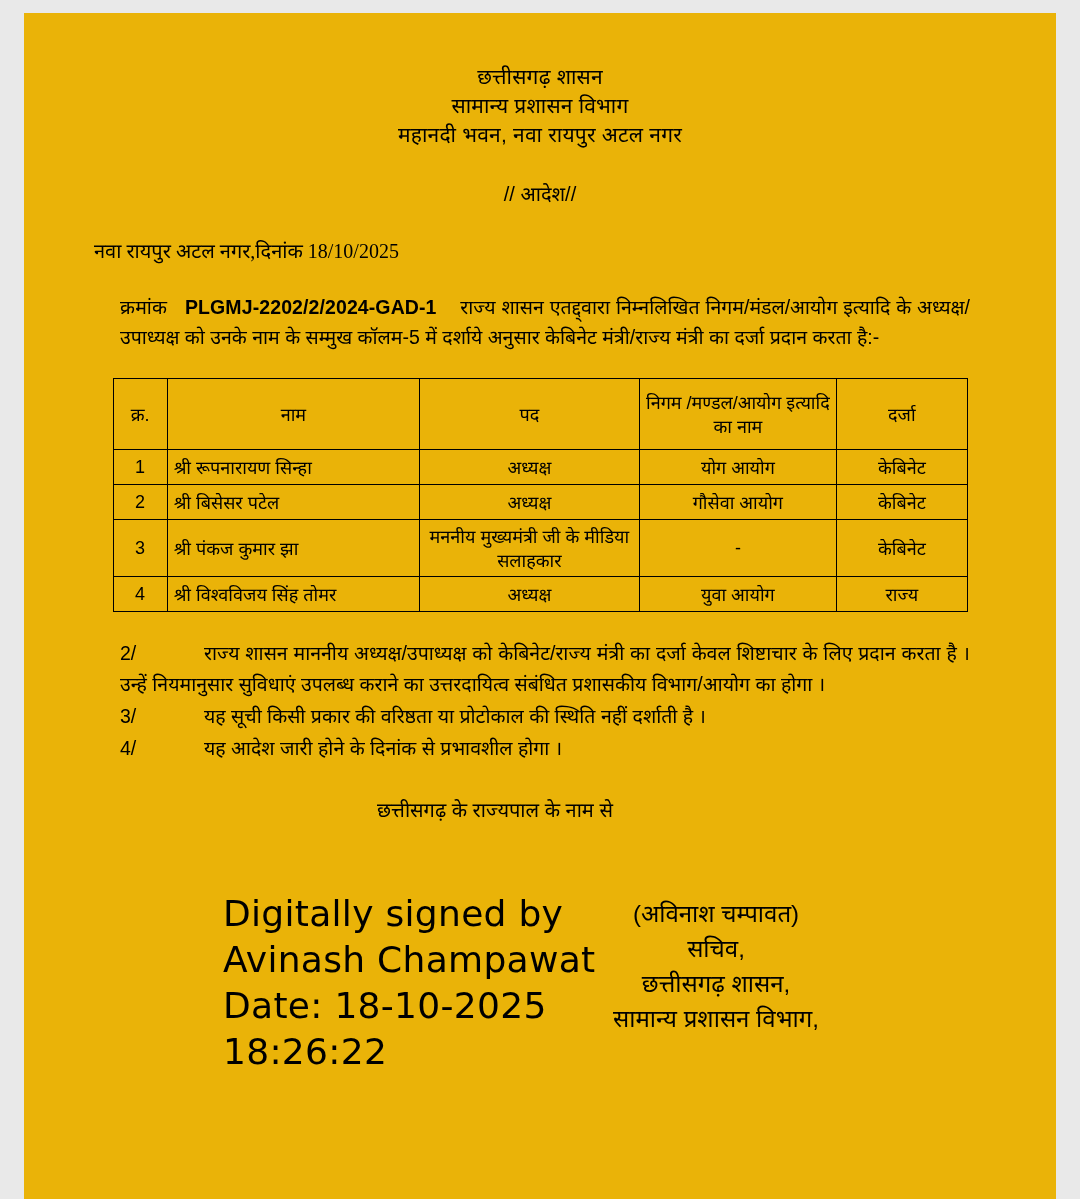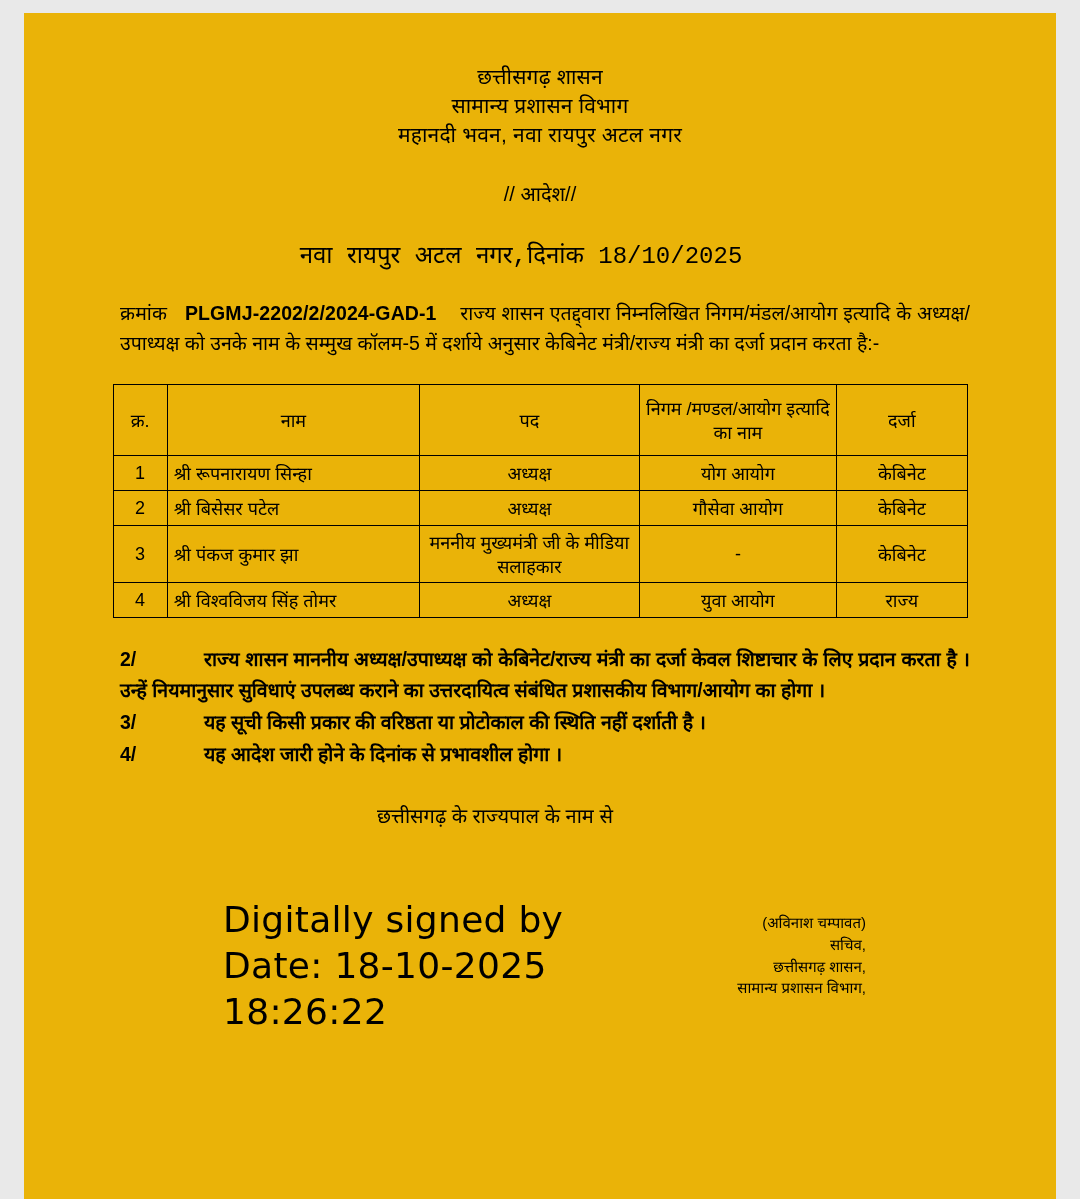--- a/index.html
+++ b/index.html
@@ -32,24 +32,24 @@
     font-family: "Liberation Sans", "DejaVu Sans", sans-serif;
     letter-spacing: 0.2px;
   }
   .order-line {
     text-align: center;
     margin-top: 30px;
     font-size: 20px;
     font-family: "Liberation Sans", "DejaVu Sans", sans-serif;
   }
   .place-date {
-    text-align: center;
+    text-align: left;
     margin-top: 30px;
-    font-size: 24px;
-    font-family: Liberation Mono, monospace;
+    font-size: 20px;
+    font-family: Liberation Serif, serif;
     padding-right: 38px;
   }
   .body-para {
     margin-top: 28px;
     font-size: 19.5px;
     font-family: "Liberation Sans", "DejaVu Sans", sans-serif;
     text-align: justify;
     line-height: 1.55;
     padding: 0 16px 0 26px;
   }
@@ -85,21 +85,20 @@
   .col-name  { width: 246px; text-align: left; padding-left: 8px; }
   .col-post  { width: 212px; text-align: center; }
   .col-org   { width: 190px; text-align: center; }
   .col-rank  { width: 120px; text-align: center; }
   .notes {
     margin-top: 26px;
     font-size: 19.5px;
     font-family: "Liberation Sans", "DejaVu Sans", sans-serif;
     padding: 0 16px 0 26px;
     line-height: 1.55;
-    font-weight: bold;
   }
   .note {
     display: block;
     text-align: justify;
     margin-bottom: 2px;
   }
   .note .num {
     display: inline-block;
     width: 84px;
   }
@@ -121,24 +120,24 @@
     left: 129px;
     top: 0;
     font-family: "DejaVu Sans", "Liberation Sans", sans-serif;
     font-size: 36px;
     line-height: 1.28;
     letter-spacing: 0.3px;
   }
   .authority {
     position: absolute;
     right: 120px;
-    top: 15px;
-    text-align: right;
-    font-family: "Liberation Sans", "DejaVu Sans", sans-serif;
-    font-size: 15px;
+    top: 6px;
+    text-align: center;
+    font-family: "Liberation Sans", "DejaVu Sans", sans-serif;
+    font-size: 24px;
     line-height: 1.45;
     width: 300px;
   }
 </style>
 </head>
 <body>
 
 <div class="page">
 
   <div class="header">
@@ -211,20 +210,21 @@
     </span>
   </div>
 
   <div class="signblock">
     <div>छत्तीसगढ़ के राज्यपाल के नाम से</div>
   </div>
 
   <div class="bottom">
     <div class="digital-sign">
       <div>Digitally signed by</div>
+      <div>Avinash Champawat</div>
       <div>Date: 18-10-2025</div>
       <div>18:26:22</div>
     </div>
     <div class="authority">
       <div>(अविनाश चम्पावत)</div>
       <div>सचिव,</div>
       <div>छत्तीसगढ़ शासन,</div>
       <div>सामान्य प्रशासन विभाग,</div>
     </div>
   </div>

